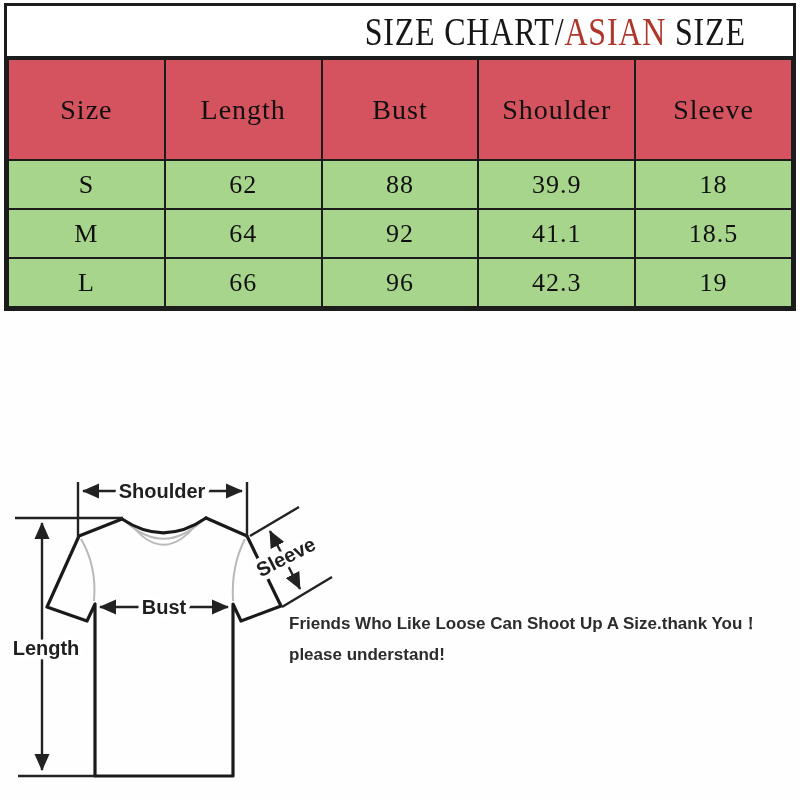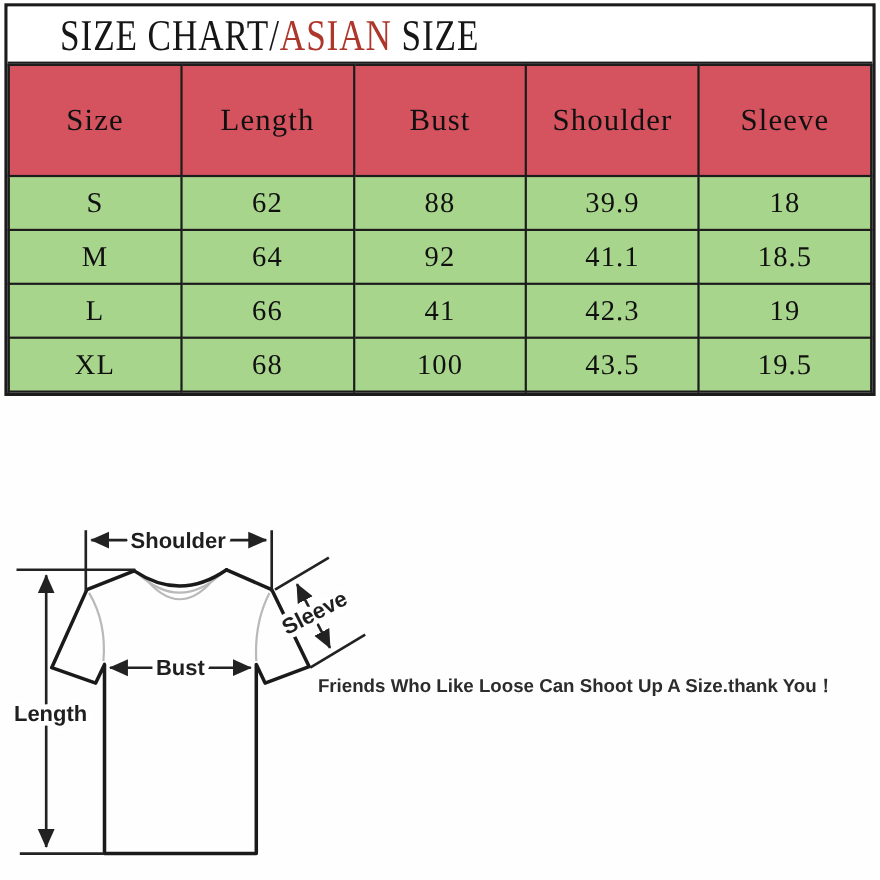--- a/index.html
+++ b/index.html
@@ -6,21 +6,21 @@
   .page{
     position:relative;width:800px;height:800px;background:#fefefe;overflow:hidden;
     font-family:"Liberation Serif", serif;
   }
   
   .frame{
     position:absolute;left:4px;top:3px;width:792px;box-sizing:border-box;
     border:3px solid var(--border);background:#ffffff;
   }
   .title-row{
-    height:50px;display:flex;align-items:center;justify-content:flex-start;
+    height:50px;display:flex;align-items:center;justify-content:flex-end;
     background:#ffffff;border-bottom:2px solid var(--border);
   }
   .title-inner{
     font-size:40px;letter-spacing:1px;color:#161616;white-space:nowrap;
     transform:scaleX(0.8);transform-origin:center center;font-weight:normal;
   }
   .title-highlight{color:var(--title-highlight);}
   table.size-table{
     width:100%;border-collapse:collapse;table-layout:fixed;
   }
@@ -80,30 +80,23 @@
         <tr>
           <td>M</td>
           <td>64</td>
           <td>92</td>
           <td>41.1</td>
           <td>18.5</td>
         </tr>
         <tr>
           <td>L</td>
           <td>66</td>
-          <td>41</td>
+          <td>96</td>
           <td>42.3</td>
           <td>19</td>
-        </tr>
-        <tr>
-          <td>XL</td>
-          <td>68</td>
-          <td>100</td>
-          <td>43.5</td>
-          <td>19.5</td>
         </tr>
       </tbody>
     </table>
   </div>
 
   <svg class="diagram" viewBox="0 460 345 340" width="345" height="340" xmlns="http://www.w3.org/2000/svg">
     <defs>
       <marker id="arr" viewBox="0 0 10 10" refX="8.5" refY="5" markerWidth="8" markerHeight="8" orient="auto-start-reverse">
         <path d="M0,1 L9,5 L0,9 z" fill="#222222"></path>
       </marker>
@@ -135,15 +128,16 @@
     </g>
 
     <text x="162" y="498">Shoulder</text>
     <text x="164" y="614">Bust</text>
     <text x="46" y="655">Length</text>
     <text x="289" y="563" transform="rotate(-27 289 563)">Sleeve</text>
   </svg>
 
   <div class="notes">
     <div class="note-line">Friends Who Like Loose Can Shoot Up A Size.thank You！</div>
+    <div class="note-line">please understand!</div>
   </div>
 
 </div>
 
 </body></html>

